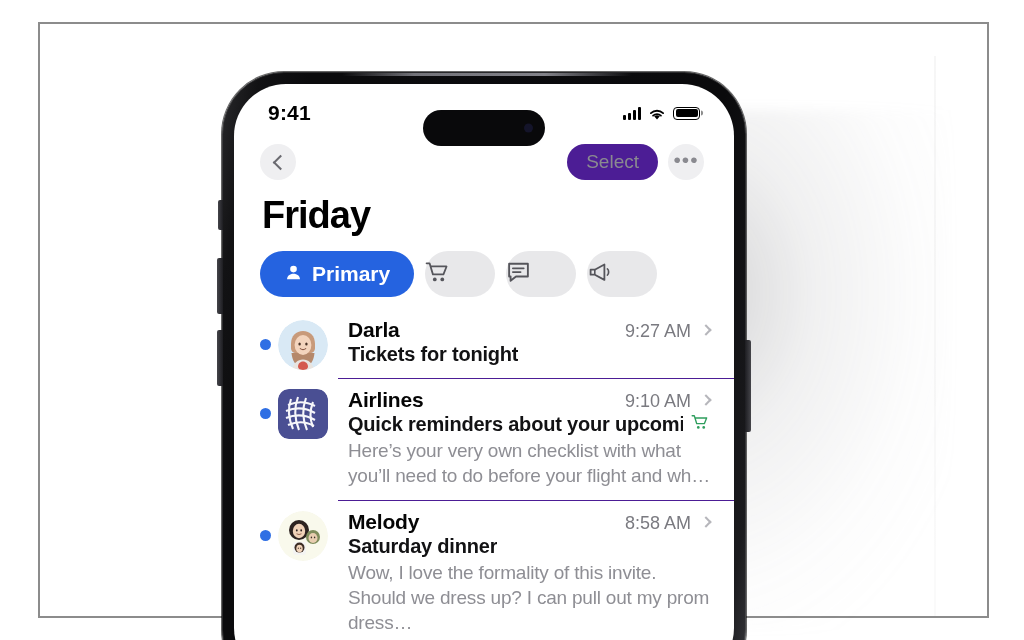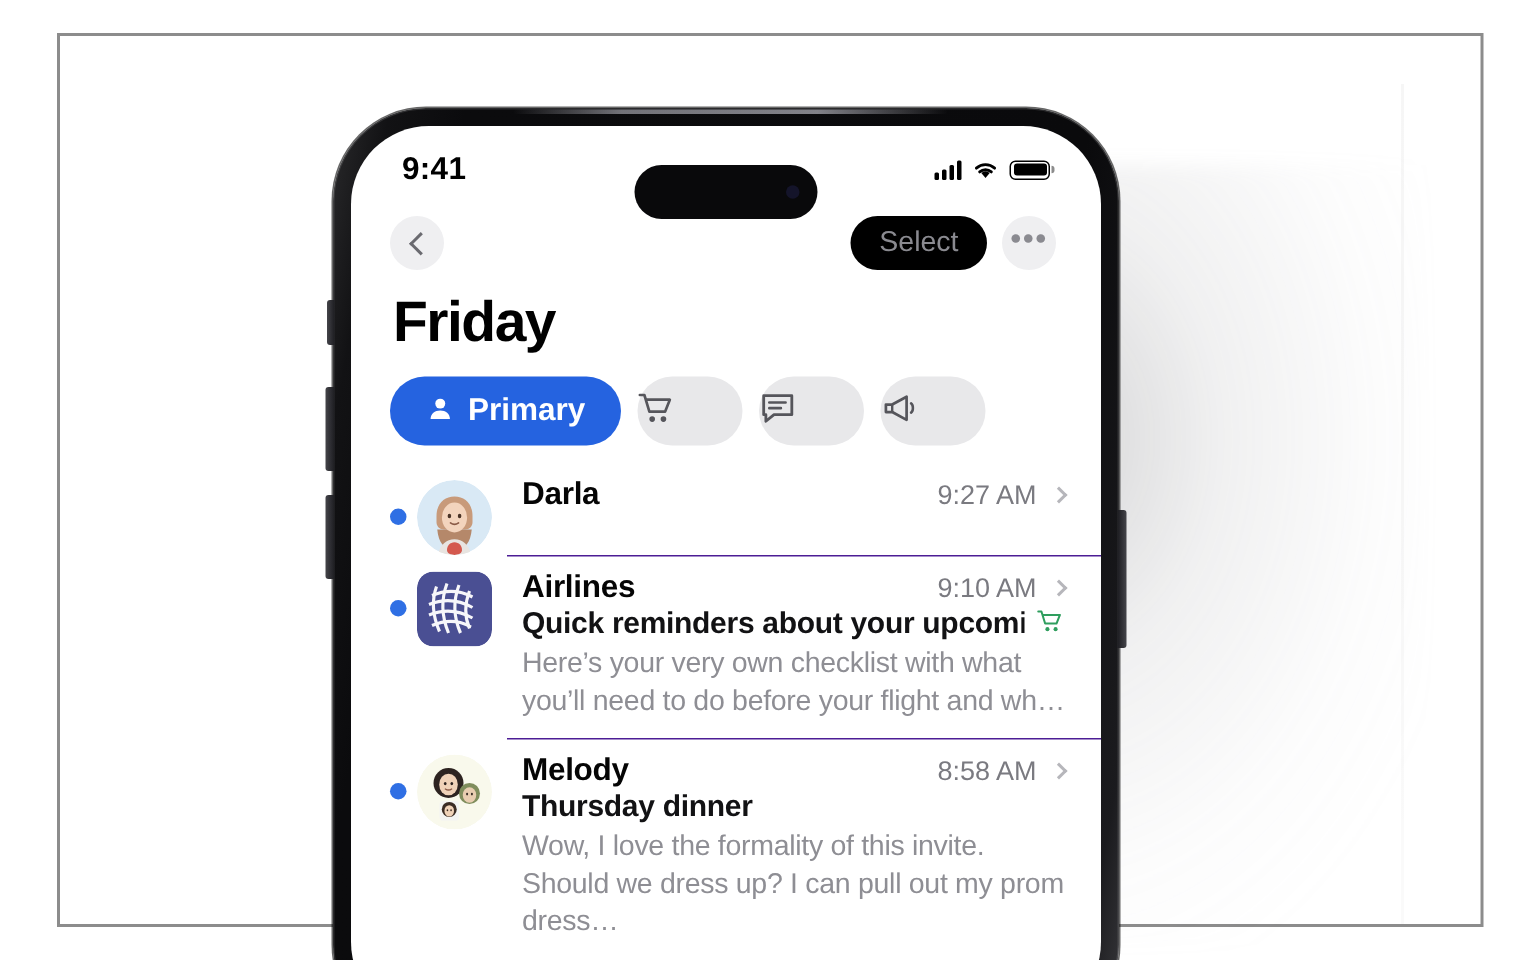--- a/index.html
+++ b/index.html
@@ -148,21 +148,21 @@
     width: 36px; height: 36px; border-radius: 50%;
     background: #efeff1;
     display: flex; align-items: center; justify-content: center;
     cursor: pointer; border: none;
   }
   .chev-back { width: 11px; height: 11px; border-left: 2.6px solid #6a6a70; border-bottom: 2.6px solid #6a6a70; transform: rotate(45deg); margin-left: 4px; }
   .nav-spacer { flex: 1; }
   .pill-btn {
     height: 36px; padding: 0 19px;
     border-radius: 18px; border: none;
-    background: #000000;
+    background: #4c1d95;
     color: #8a8a90;
     font-size: 19px; font-weight: 400;
     font-family: "Liberation Sans", sans-serif;
     display: flex; align-items: center;
     cursor: pointer;
     margin-right: 10px;
     text-align: center;
   }
   .dots { color: #8a8a90; font-size: 21px; line-height: 0; letter-spacing: 1px; margin-top: -4px; }
 
@@ -348,20 +348,23 @@
                 <path d="M14 50c1.4-7 5.6-10.5 11-10.5S34.6 43 36 50z" fill="#e8e4e0"></path>
                 <path d="M25 41.5c3 0 5 2.4 5 5.2 0 2-2 3.3-5 3.3s-5-1.3-5-3.3c0-2.8 2-5.2 5-5.2z" fill="#d4594e"></path>
               </svg>
             </div>
           </div>
           <div class="mail-body">
             <div class="mail-top">
               <span class="mail-sender">Darla</span>
               <span class="mail-time">9:27 AM</span>
               <span class="chev-right"></span>
+            </div>
+            <div class="mail-subject-line">
+              <span class="mail-subject">Tickets for tonight</span>
             </div>
           </div>
         </div>
 
         <div class="mail-row">
           <div class="unread-dot-col">
             <span class="unread-dot"></span>
           </div>
           <div class="avatar-col">
             <div class="avatar square">
@@ -434,21 +437,21 @@
               </svg>
             </div>
           </div>
           <div class="mail-body">
             <div class="mail-top">
               <span class="mail-sender">Melody</span>
               <span class="mail-time">8:58 AM</span>
               <span class="chev-right"></span>
             </div>
             <div class="mail-subject-line">
-              <span class="mail-subject">Thursday dinner</span>
+              <span class="mail-subject">Saturday dinner</span>
             </div>
             <div class="mail-preview">Wow, I love the formality of this invite. Should we dress up? I can pull out my prom dress…</div>
           </div>
         </div>
 
       </div>
     </div>
   </div>
 </div>
 

